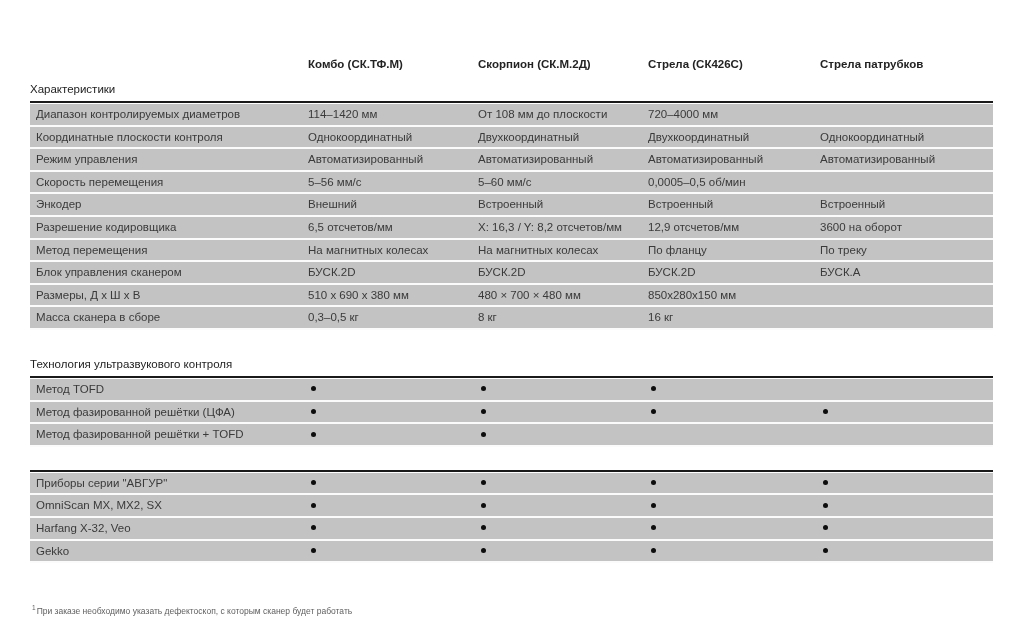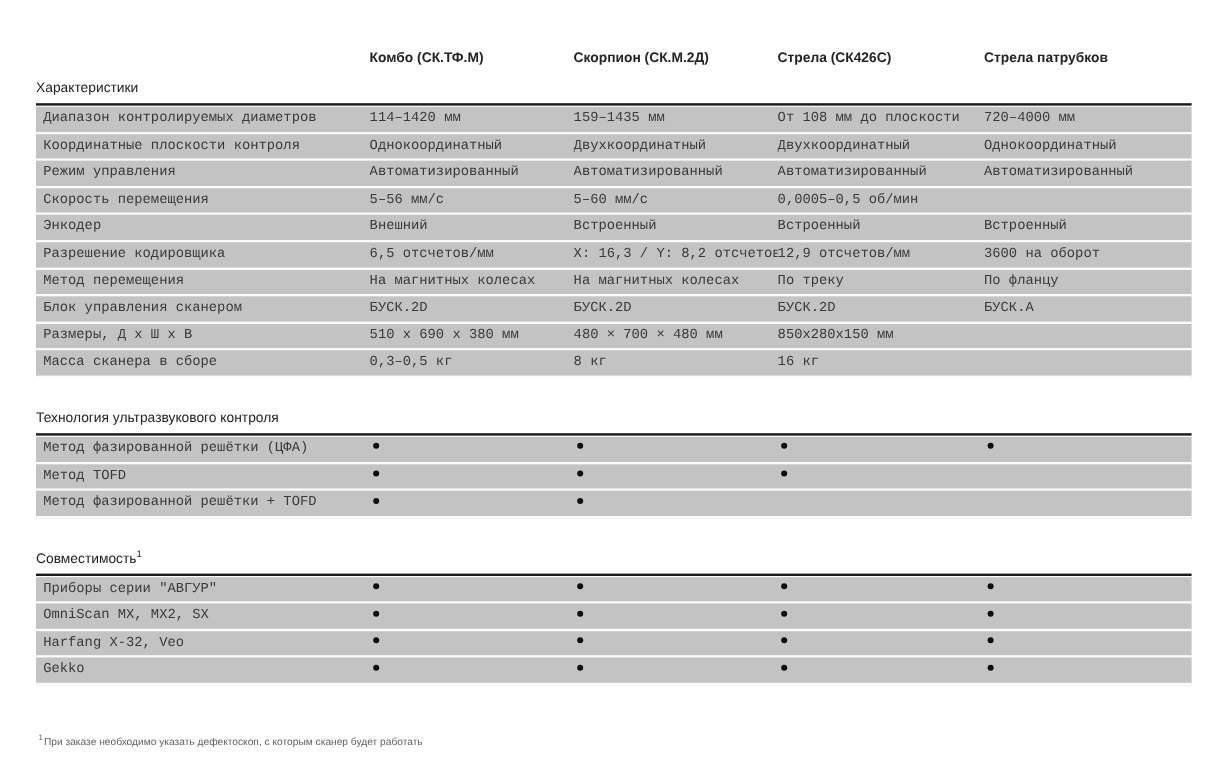--- a/index.html
+++ b/index.html
@@ -10,21 +10,21 @@
     --bold-txt:#232323;
     --dot:#0d0d0d;
   }
   html,body{margin:0;padding:0;background:#ffffff;}
   body{
     font-family:"Liberation Sans","DejaVu Sans",sans-serif;
     font-size:11.5px;
     color:var(--txt);
     width:1024px;height:636px;overflow:hidden;
   }
-  .wrap{width:963px;margin:42px 0 0 30px;}
+  .wrap{width:963px;margin:57px 0 0 30px;}
   .header-grid{
     display:grid;
     grid-template-columns:278px 170px 170px 172px 1fr;
     align-items:start;
   }
   .col-head{
     font-weight:bold;color:var(--bold-txt);
     font-size:11.5px;line-height:14px;
   }
   .section-title{
@@ -37,21 +37,20 @@
   .tbl-section:first-of-type{margin-top:11px;}
   .tbl-section:nth-of-type(3){margin-top:23px;}
   .tbl{border-top:2px solid var(--dark);padding-top:1px;}
   .row{
     display:grid;
     grid-template-columns:278px 170px 170px 172px 1fr;
     background:var(--row-bg);
     height:20.6px;line-height:20.6px;
     border-bottom:2px solid var(--sep);
     white-space:nowrap;
-    font-family:Liberation Mono, monospace;
   }
   .cell{overflow:hidden;}
   .label-cell{padding-left:6px;}
   .value-cell{padding-left:0;}
   .dot{
     display:inline-block;width:5px;height:5px;border-radius:50%;
     background:var(--dot);vertical-align:middle;margin-left:3px;margin-top:-2px;
   }
   .footnote{
     margin-top:39px;margin-left:2px;
@@ -74,21 +73,20 @@
     </div>
 
   <div id="tables">
 
   <section class="tbl-section">
         <div class="section-title">Характеристики</div>
         <div class="tbl">
           <div class="row">
             <div class="cell label-cell">Диапазон контролируемых диаметров</div>
             <div class="cell value-cell">114–1420 мм</div>
-            <div class="cell value-cell">159–1435 мм</div>
             <div class="cell value-cell">От 108 мм до плоскости</div>
             <div class="cell value-cell">720–4000 мм</div>
           </div>
           <div class="row">
             <div class="cell label-cell">Координатные плоскости контроля</div>
             <div class="cell value-cell">Однокоординатный</div>
             <div class="cell value-cell">Двухкоординатный</div>
             <div class="cell value-cell">Двухкоординатный</div>
             <div class="cell value-cell">Однокоординатный</div>
           </div>
@@ -116,22 +114,22 @@
             <div class="cell label-cell">Разрешение кодировщика</div>
             <div class="cell value-cell">6,5 отсчетов/мм</div>
             <div class="cell value-cell">X: 16,3 / Y: 8,2 отсчетов/мм</div>
             <div class="cell value-cell">12,9 отсчетов/мм</div>
             <div class="cell value-cell">3600 на оборот</div>
           </div>
           <div class="row">
             <div class="cell label-cell">Метод перемещения</div>
             <div class="cell value-cell">На магнитных колесах</div>
             <div class="cell value-cell">На магнитных колесах</div>
+            <div class="cell value-cell">По фланцу</div>
             <div class="cell value-cell">По треку</div>
-            <div class="cell value-cell">По фланцу</div>
           </div>
           <div class="row">
             <div class="cell label-cell">Блок управления сканером</div>
             <div class="cell value-cell">БУСК.2D</div>
             <div class="cell value-cell">БУСК.2D</div>
             <div class="cell value-cell">БУСК.2D</div>
             <div class="cell value-cell">БУСК.А</div>
           </div>
           <div class="row">
             <div class="cell label-cell">Размеры, Д х Ш х В</div>
@@ -144,44 +142,43 @@
             <div class="cell value-cell">0,3–0,5 кг</div>
             <div class="cell value-cell">8 кг</div>
             <div class="cell value-cell">16 кг</div>
           </div>
         </div>
       </section>
       <section class="tbl-section">
         <div class="section-title">Технология ультразвукового контроля</div>
         <div class="tbl">
           <div class="row">
+            <div class="cell label-cell">Метод TOFD</div>
+            <div class="cell value-cell"><span class="dot"></span></div>
+            <div class="cell value-cell"><span class="dot"></span></div>
+            <div class="cell value-cell"><span class="dot"></span></div>
+            <div class="cell value-cell"></div>
+          </div>
+          <div class="row">
             <div class="cell label-cell">Метод фазированной решётки (ЦФА)</div>
             <div class="cell value-cell"><span class="dot"></span></div>
             <div class="cell value-cell"><span class="dot"></span></div>
             <div class="cell value-cell"><span class="dot"></span></div>
             <div class="cell value-cell"><span class="dot"></span></div>
-          </div>
-          <div class="row">
-            <div class="cell label-cell">Метод TOFD</div>
-            <div class="cell value-cell"><span class="dot"></span></div>
-            <div class="cell value-cell"><span class="dot"></span></div>
-            <div class="cell value-cell"><span class="dot"></span></div>
-            <div class="cell value-cell"></div>
           </div>
           <div class="row">
             <div class="cell label-cell">Метод фазированной решётки + TOFD</div>
             <div class="cell value-cell"><span class="dot"></span></div>
             <div class="cell value-cell"><span class="dot"></span></div>
             <div class="cell value-cell"></div>
             <div class="cell value-cell"></div>
           </div>
         </div>
       </section>
       <section class="tbl-section">
-        <div class="section-title">Совместимость<sup>1</sup></div>
         <div class="tbl">
           <div class="row">
             <div class="cell label-cell">Приборы серии "АВГУР"</div>
             <div class="cell value-cell"><span class="dot"></span></div>
             <div class="cell value-cell"><span class="dot"></span></div>
             <div class="cell value-cell"><span class="dot"></span></div>
             <div class="cell value-cell"><span class="dot"></span></div>
           </div>
           <div class="row">
             <div class="cell label-cell">OmniScan MX, MX2, SX</div>

